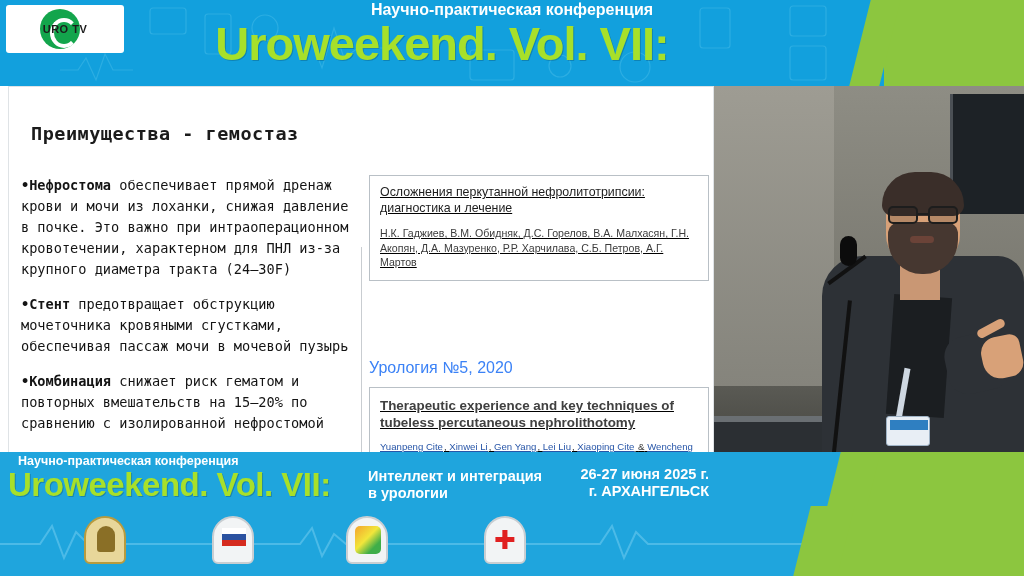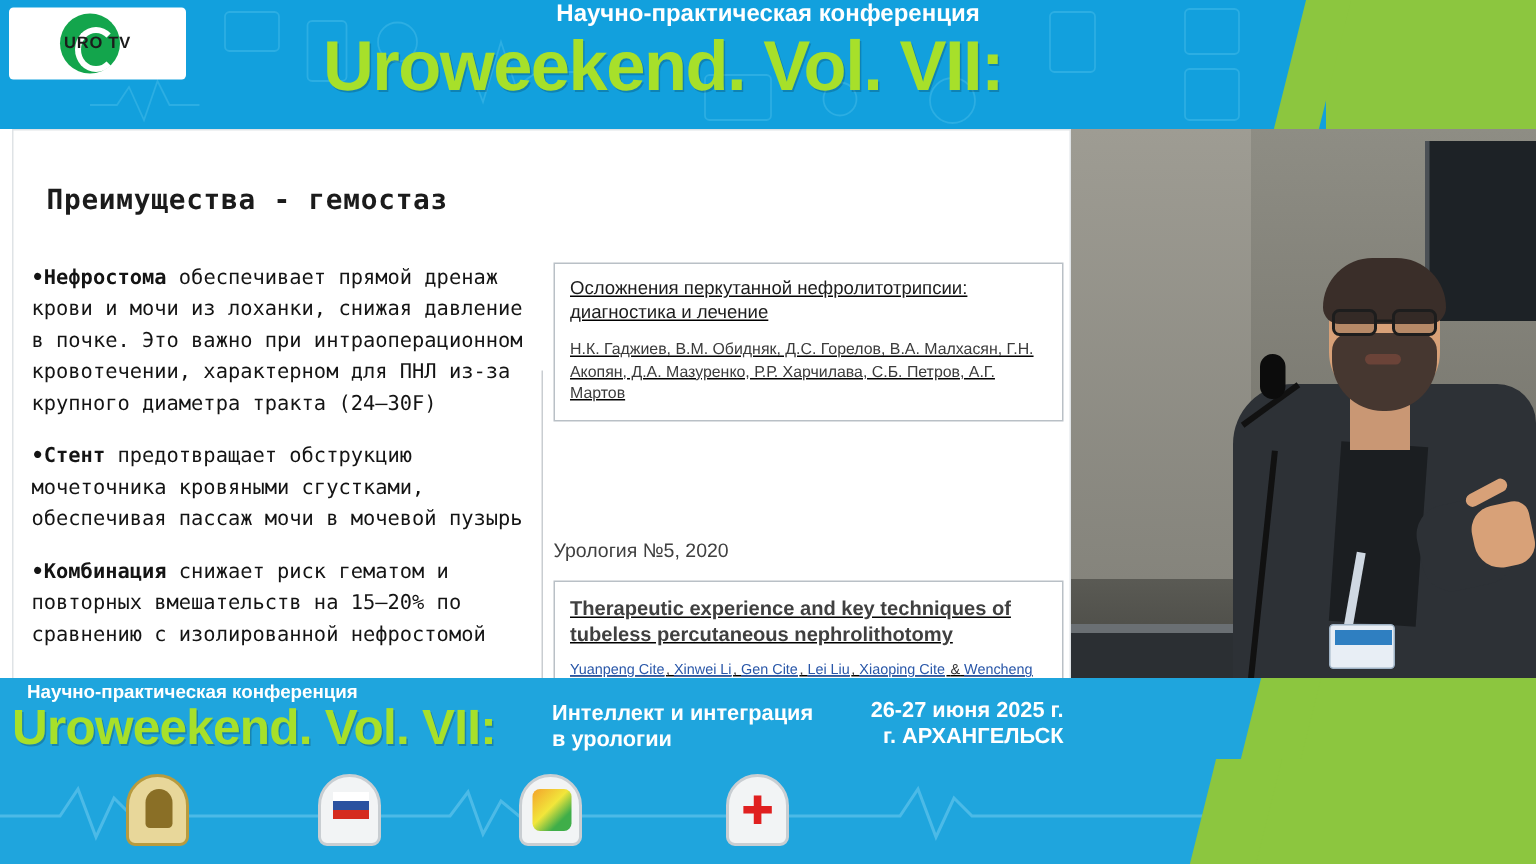--- a/index.html
+++ b/index.html
@@ -100,21 +100,21 @@
   }
   .cite-1 { top: 88px; }
   .cite-title-ru {
     font-size: 12.4px; color: #1d1d1d; line-height: 16px; margin-bottom: 10px;
   }
   .cite-authors-ru {
     font-size: 10.6px; color: #3b3b3b; line-height: 14.5px;
   }
   .cite-journal {
     position: absolute; left: 360px; top: 272px;
-    font-size: 13px; color: #404040;
+    font-size: 16px; color: #3b82f6;
   }
   .cite-2 { top: 300px; padding: 9px 10px 8px 10px; }
   .cite-title-en {
     font-size: 13.4px; color: #404040; font-weight: bold; line-height: 17px;
     margin-bottom: 9px;
   }
   .cite-authors-en {
     font-size: 9.6px; line-height: 13px; margin-bottom: 9px; color: #333;
   }
   .cite-authors-en a {
@@ -349,21 +349,21 @@
       <div class="cite-title-ru">Осложнения перкутанной нефролитотрипсии: диагностика и лечение</div>
       <div class="cite-authors-ru">Н.К. Гаджиев, В.М. Обидняк, Д.С. Горелов, В.А. Малхасян, Г.Н. Акопян, Д.А. Мазуренко, Р.Р. Харчилава, С.Б. Петров, А.Г. Мартов</div>
     </div>
     <div class="cite-journal">Урология №5, 2020</div>
 
     <div class="cite-box cite-2">
       <div class="cite-title-en">Therapeutic experience and key techniques of tubeless percutaneous nephrolithotomy</div>
       <div class="cite-authors-en">
         <a href="#">Yuanpeng Cite</a>,
         <a href="#">Xinwei Li</a>,
-        <a href="#">Gen Cite</a>,
+        <a href="#">Gen Yang</a>,
         <a href="#">Lei Liu</a>,
         <a href="#">Xiaoping Cite</a>
         <span>&amp;</span>
         <a href="#">Wencheng Li</a><span>✉</span>
       </div>
       <div class="cite-meta">
         <span class="jn">Scientific Reports</span>
         <b>15</b><span>, Article number: 1106 (2025)</span>
         <span class="sep">|</span>
         <span class="cta">Cite this article</span>

